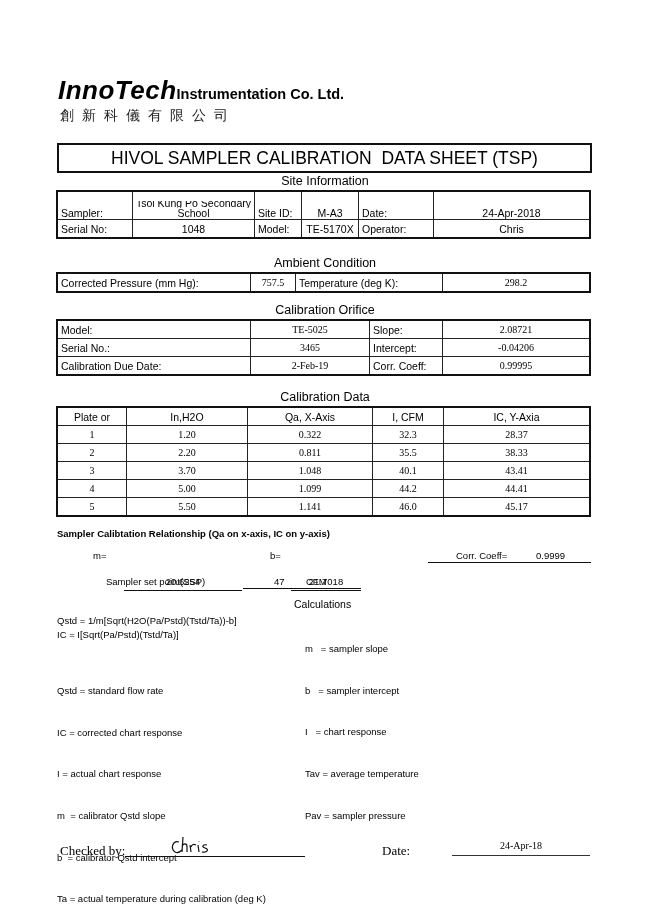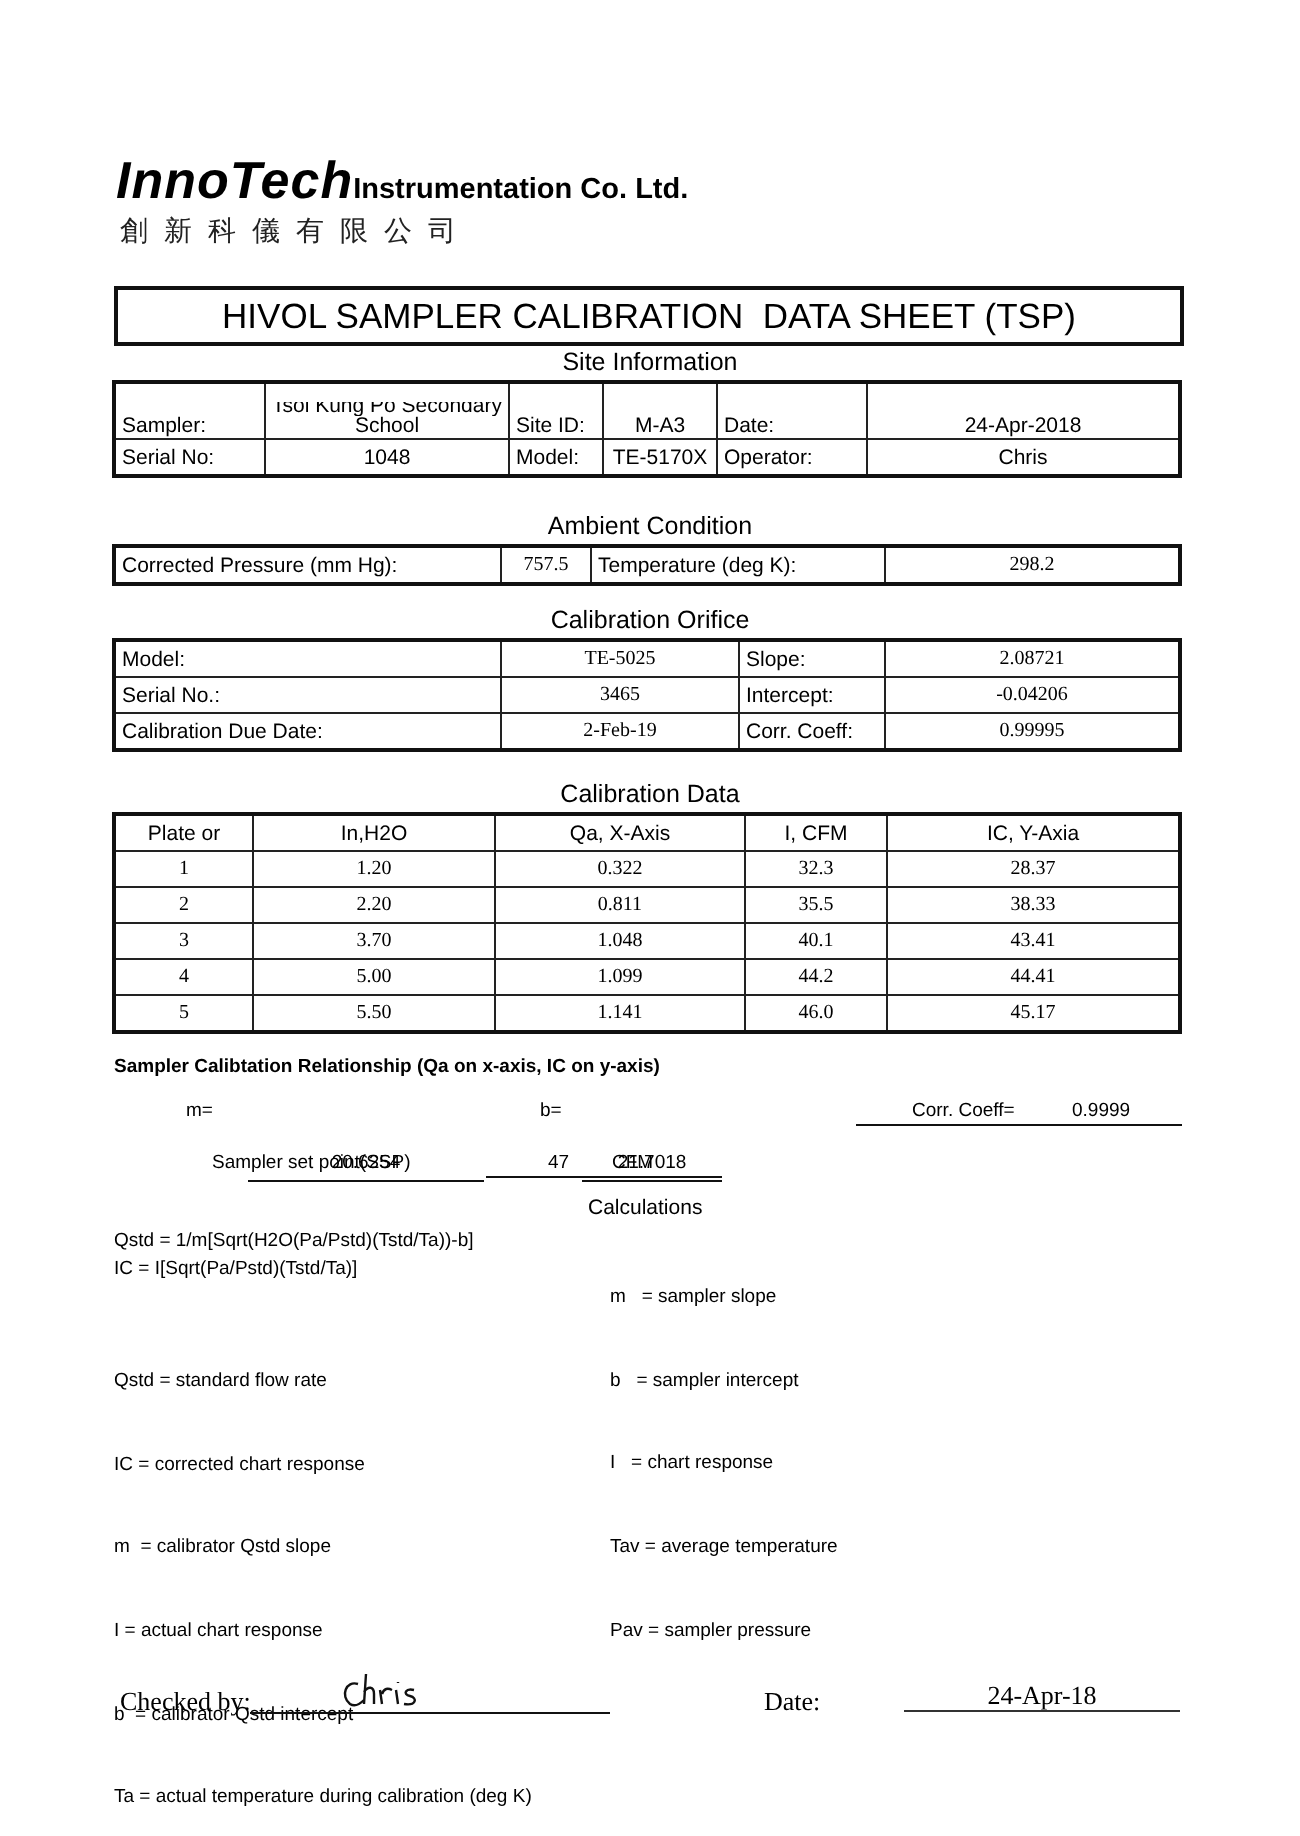--- a/index.html
+++ b/index.html
@@ -172,35 +172,35 @@
   <div>m   = sampler slope</div>
   <div>b   = sampler intercept</div>
   <div>I   = chart response</div>
   <div>Tav = average temperature</div>
   <div>Pav = sampler pressure</div>
 </div>
 
 <div class="abs legend" style="left:57px; top:656px; white-space:pre;">
   <div>Qstd = standard flow rate</div>
   <div>IC = corrected chart response</div>
+  <div>I = actual chart response</div>
   <div>m  = calibrator Qstd slope</div>
-  <div>I = actual chart response</div>
   <div>b  = calibrator Qstd intercept</div>
   <div>Ta = actual temperature during calibration (deg K)</div>
   
   
   
   
   
 </div>
 
 <div class="abs checked" style="left:60px; top:843px;">Checked by:</div>
 <div class="abs" style="left:125px; top:838px; width:180px; height:18px; border-bottom:1.2px solid #111;">
   <svg width="60" height="22" viewBox="0 0 60 22" style="position:absolute; left:42px; top:-4px;">
     <path d="M12 8 C6 6, 3 14, 8 18 C11 20, 14 17, 15 16" fill="none" stroke="#111" stroke-width="1.2"></path>
     <path d="M16 3 L15 18 M15 12 C17 9, 20 9, 20 13 L20 18" fill="none" stroke="#111" stroke-width="1.2"></path>
     <path d="M23 11 L24 18 M24 13 C25 10, 27 10, 29 11" fill="none" stroke="#111" stroke-width="1.2"></path>
     <path d="M31 11 L32 18 M32 7 L32 7.5" fill="none" stroke="#111" stroke-width="1.2"></path>
     <path d="M40 11 C36 10, 34 13, 38 14 C42 15, 41 19, 35 18" fill="none" stroke="#111" stroke-width="1.2"></path>
   </svg>
 </div>
 <div class="abs checked" style="left:382px; top:843px;">Date:</div>
-<div class="abs serif" style="left:452px; top:840px; width:138px; height:15px; border-bottom:1.8px solid #333; text-align:center; font-size:13px;">24-Apr-18</div>
+<div class="abs serif" style="left:452px; top:840px; width:138px; height:15px; border-bottom:1.8px solid #333; text-align:center; font-size:10px;">24-Apr-18</div>
 
 </body></html>

